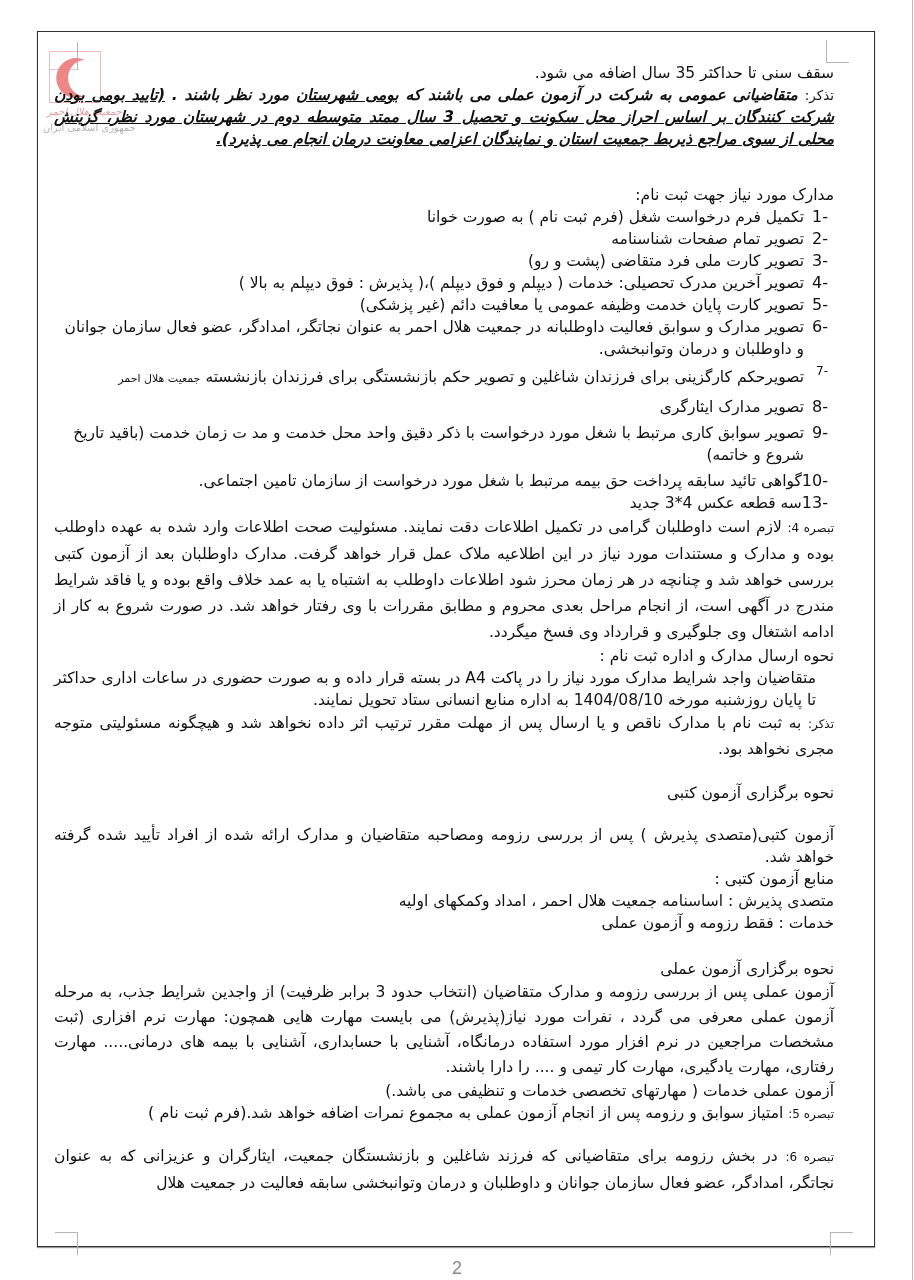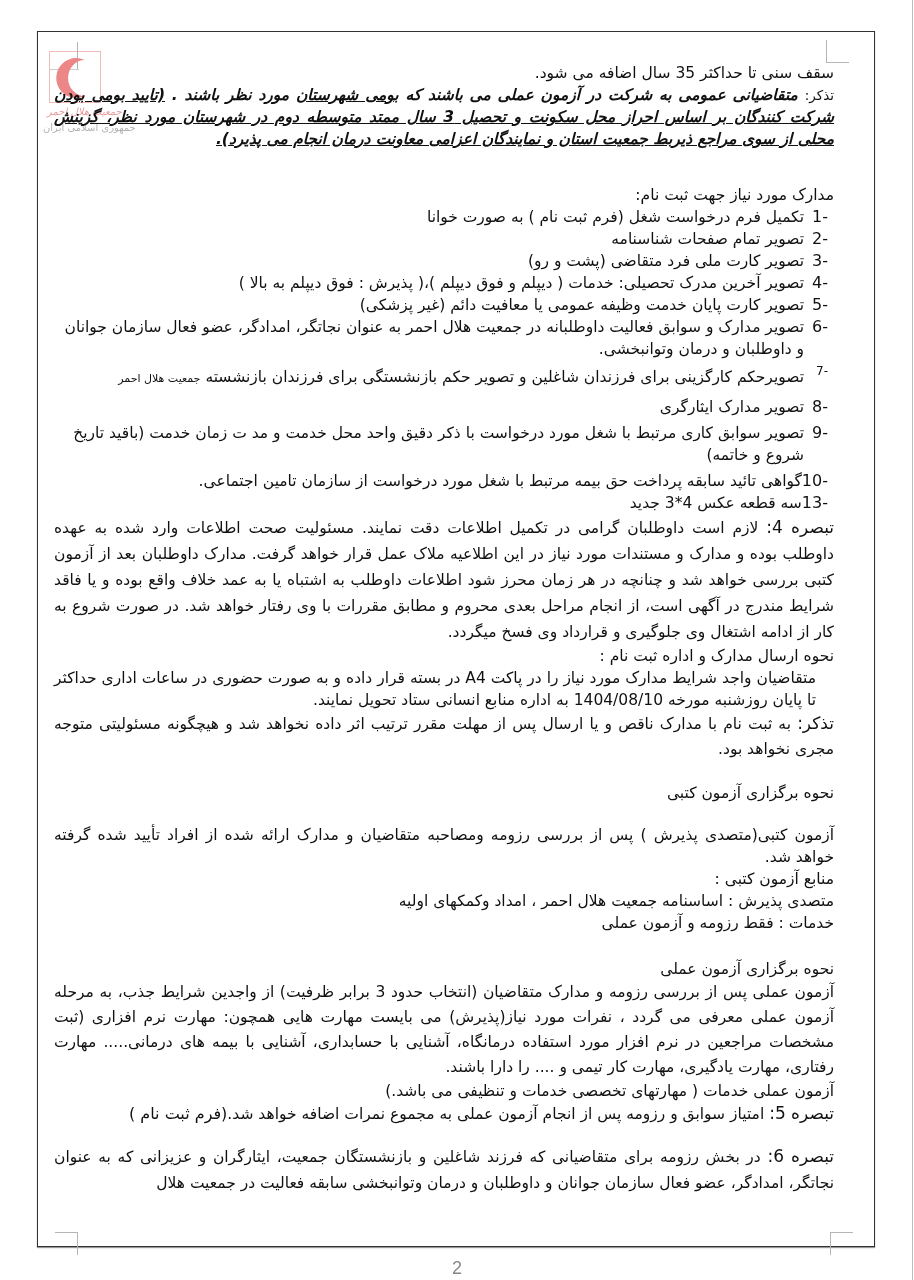--- a/index.html
+++ b/index.html
@@ -36,21 +36,21 @@
   .just { text-align: justify; text-align-last: right; }
   .gap-m { height: 26px; }
   .section-title { margin-top: 0; }
   ol.docs { list-style: none; margin: 0; padding: 0 6px 0 0; }
   ol.docs li { display: flex; flex-direction: row; }
   ol.docs .num { min-width: 24px; flex: 0 0 auto; font-size: 16px; }
   ol.docs .txt { flex: 1 1 auto; }
   ol.docs .small { font-size: 11px; }
   ol.docs li.i7 .num { font-size: 12px; }
   ol.docs li.i7 .txt { line-height: 34px; }
-  .tabsereh-label { font-size: 17px; }
+  .tabsereh-label { font-size: 12px; }
   .small-inline { font-size: 16px; }
   .indent { padding-right: 18px; }
   .page-number { position: absolute; left: 0; width: 914px; top: 1258px; text-align: center; font-size: 18px; color: #888; font-family: "Liberation Sans", sans-serif; }
 </style>
 </head>
 <body>
 
 <div class="page-edge"></div>
 <div class="frame"></div>
 <div class="corner tr"></div>

